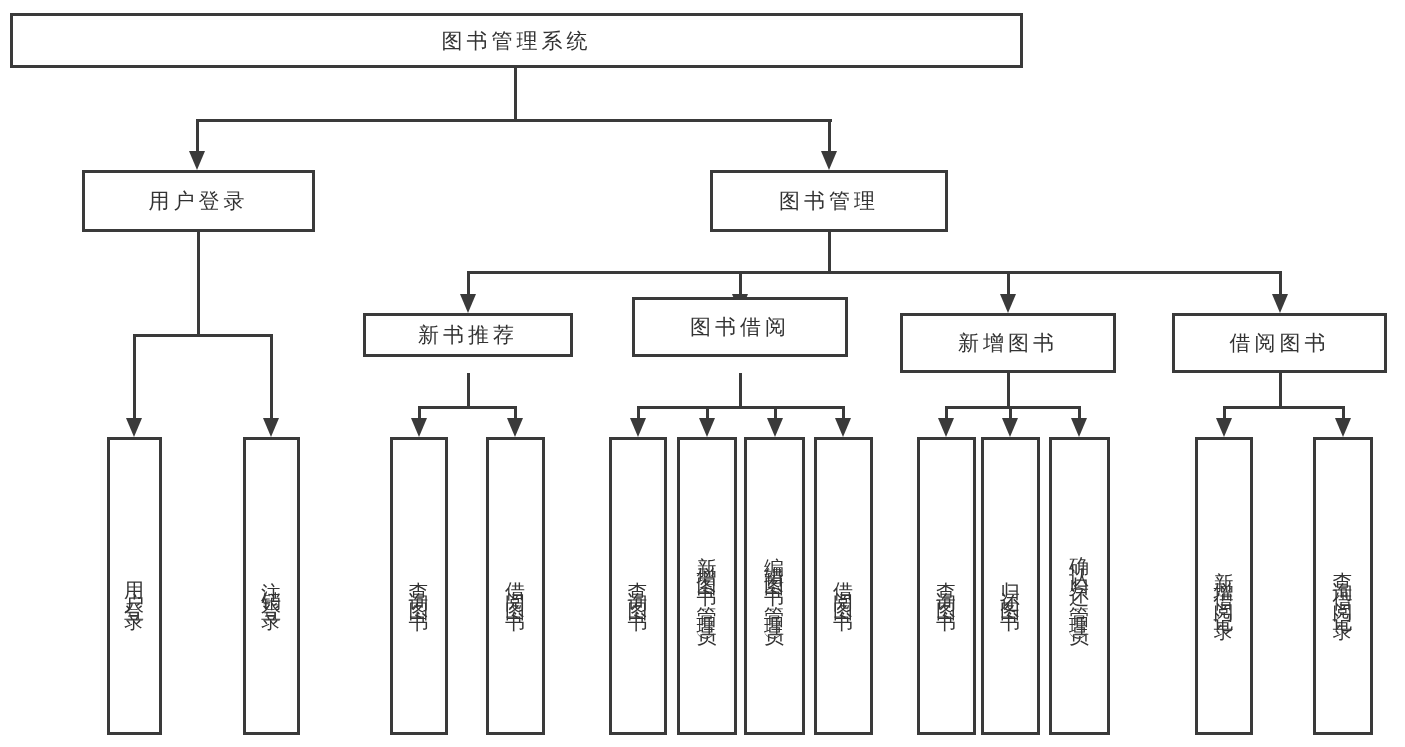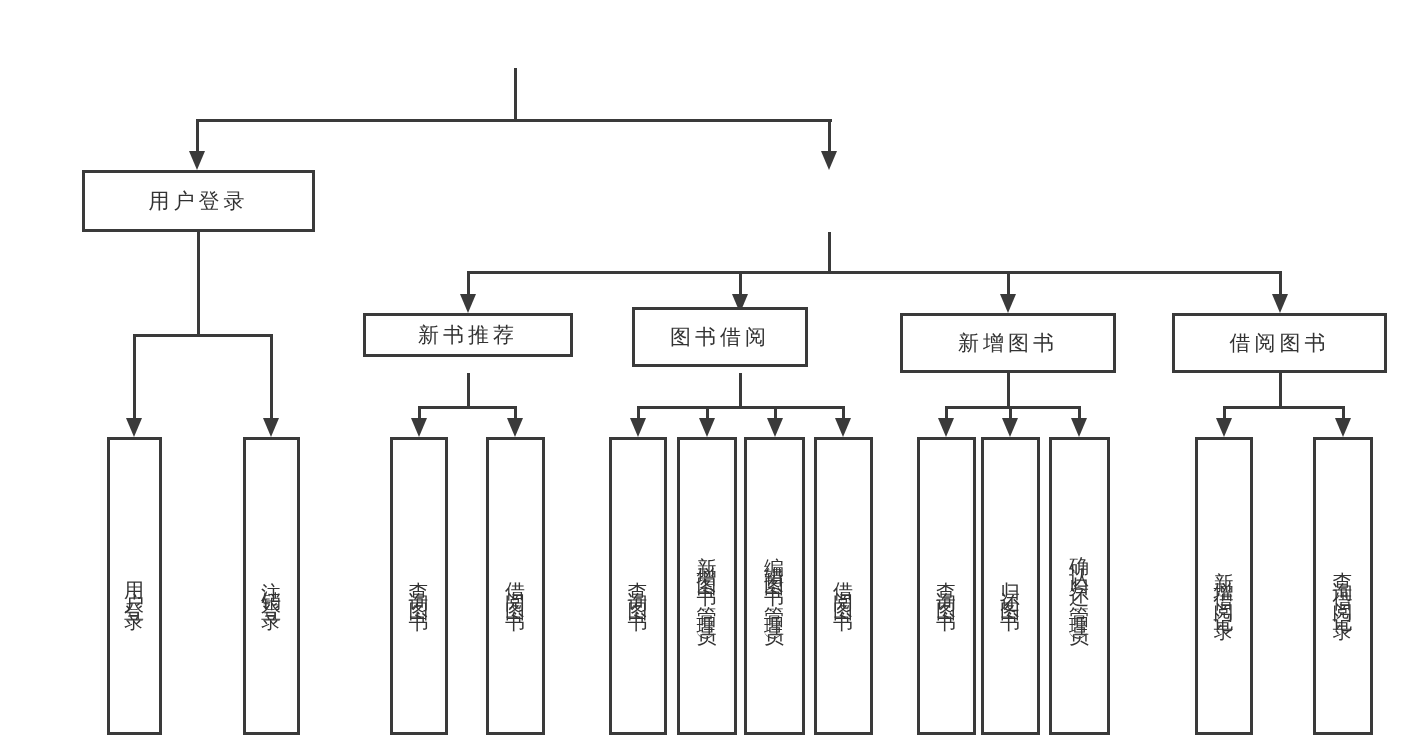--- a/index.html
+++ b/index.html
@@ -113,29 +113,35 @@
   <div class="v" style="left:1078px;top:406px;height:14px"></div>
   <div class="arr" style="left:1071px;top:418px"></div>
 
   <div class="v" style="left:1279px;top:373px;height:36px"></div>
   <div class="h" style="left:1223px;top:406px;width:122px"></div>
   <div class="v" style="left:1223px;top:406px;height:14px"></div>
   <div class="arr" style="left:1216px;top:418px"></div>
   <div class="v" style="left:1342px;top:406px;height:14px"></div>
   <div class="arr" style="left:1335px;top:418px"></div>
 
+  <div class="hbox" style="left:10px;top:13px;width:1013px;height:55px">
+    <span>图书管理系统</span>
+  </div>
 
   <div class="hbox" style="left:82px;top:170px;width:233px;height:62px">
     <span>用户登录</span>
+  </div>
+  <div class="hbox" style="left:710px;top:170px;width:238px;height:62px">
+    <span>图书管理</span>
   </div>
 
   <div class="hbox" style="left:363px;top:313px;width:210px;height:44px">
     <span>新书推荐</span>
   </div>
-  <div class="hbox" style="left:632px;top:307px;width:176px;height:60px">
+  <div class="hbox" style="left:632px;top:297px;width:216px;height:60px">
     <span>图书借阅</span>
   </div>
   <div class="hbox" style="left:900px;top:313px;width:216px;height:60px">
     <span>新增图书</span>
   </div>
   <div class="hbox" style="left:1172px;top:313px;width:215px;height:60px">
     <span>借阅图书</span>
   </div>
 
   <div class="vbox" style="left:107px;width:55px">

